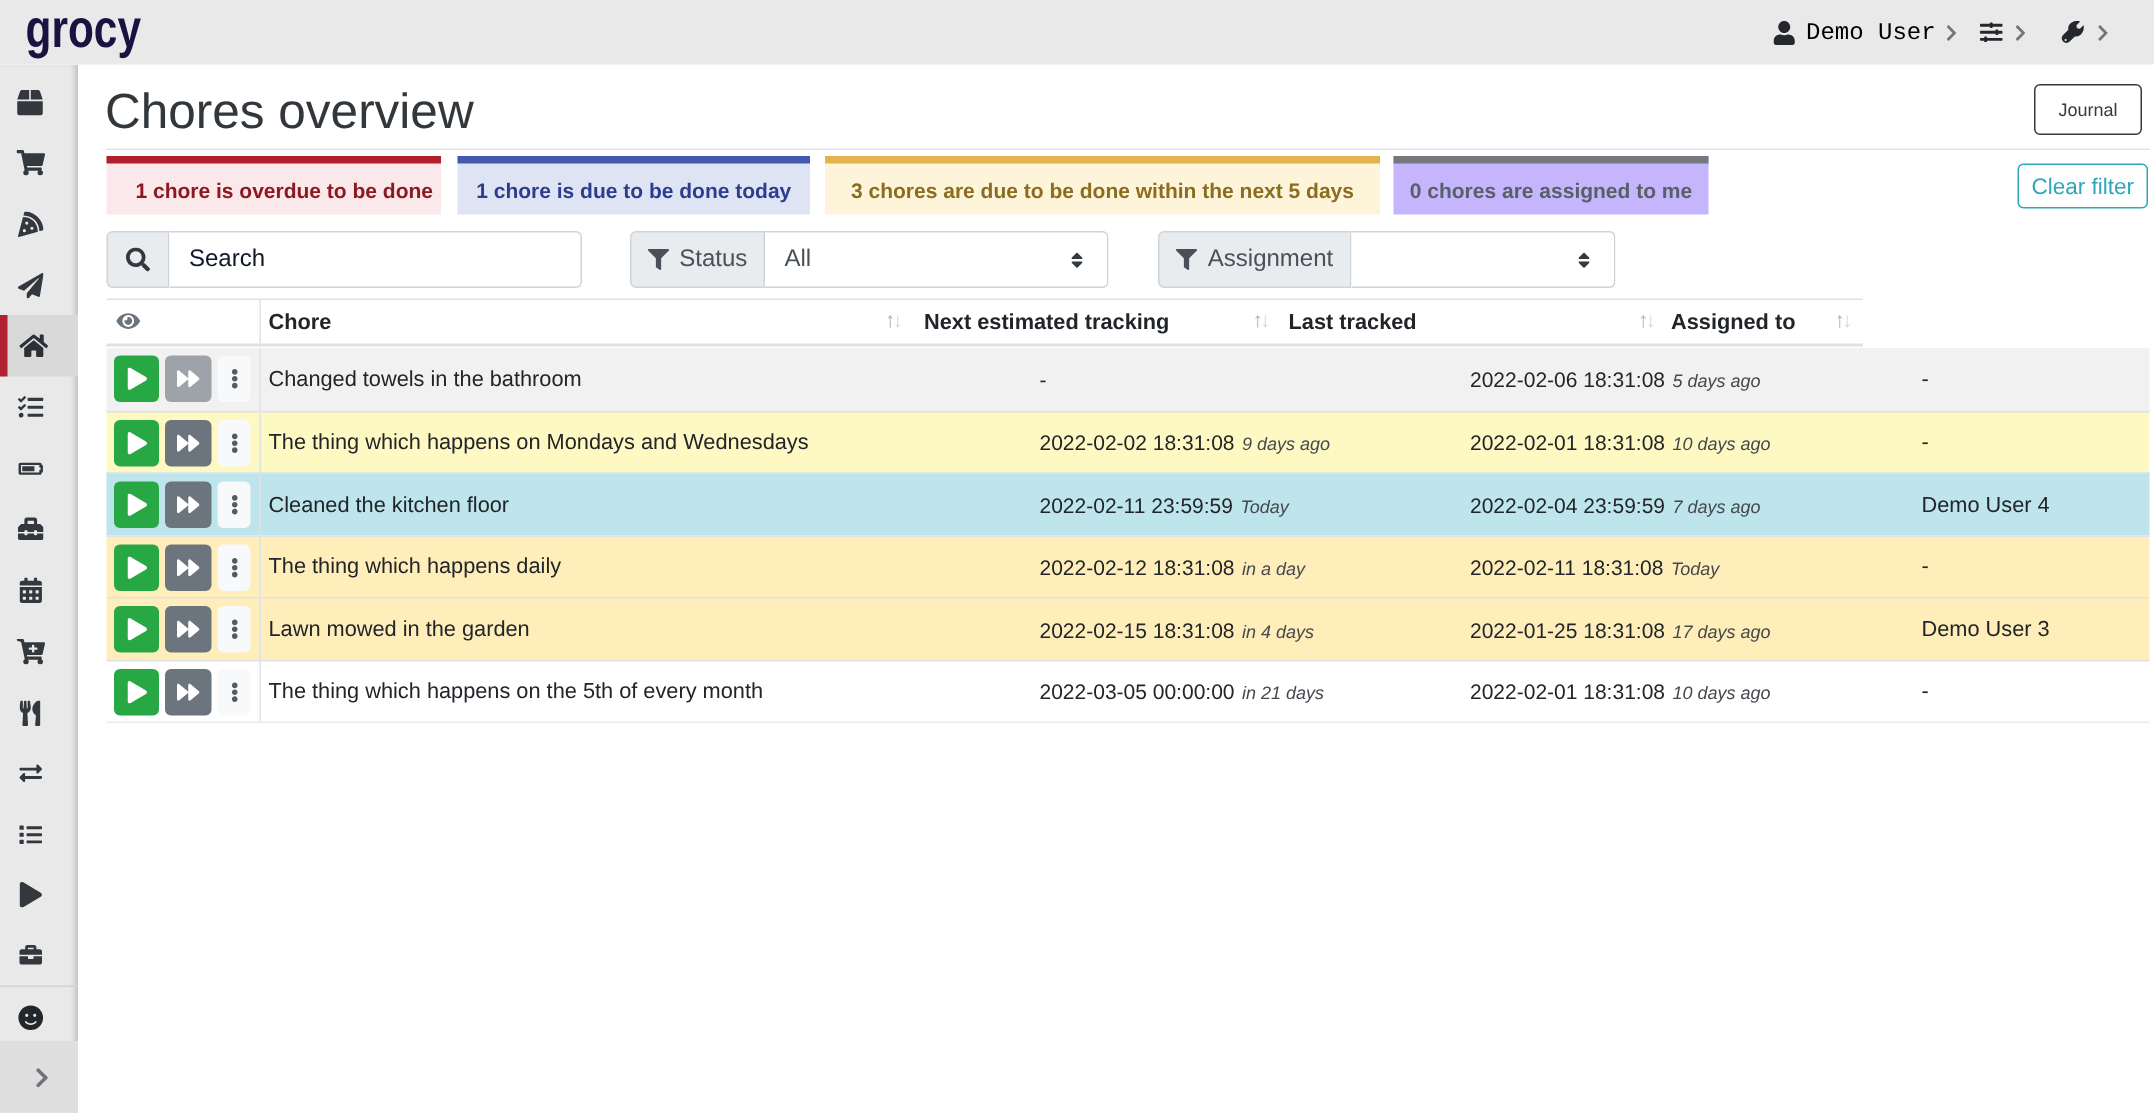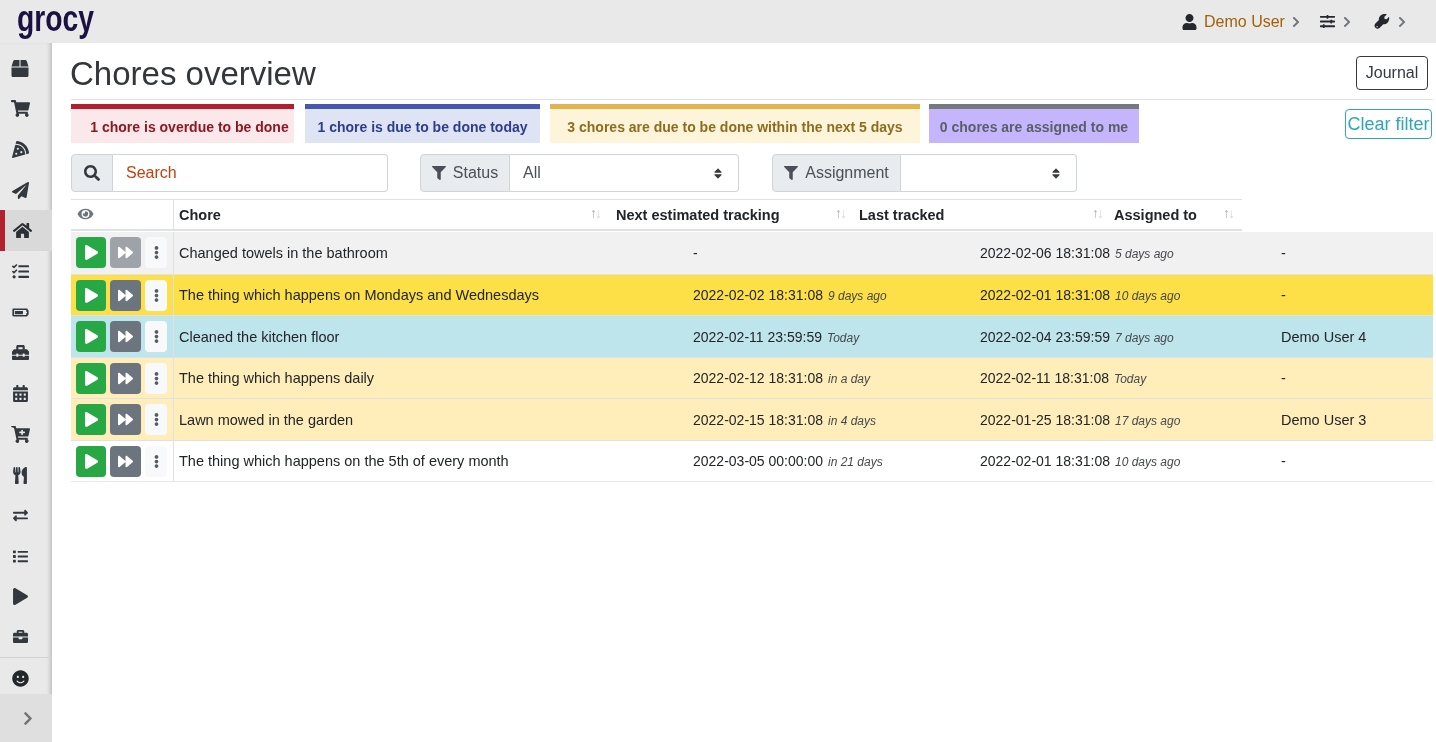--- a/index.html
+++ b/index.html
@@ -1,40 +1,40 @@
 <!DOCTYPE html>
 <html><head>
 <meta charset="utf-8">
 <style>
 * { margin:0; padding:0; box-sizing:border-box; }
 html,body { width:1436px; height:742px; background:#fff; font-family:"Liberation Sans", sans-serif; overflow:hidden; }
 
 
 #nav { position:absolute; left:0; top:0; width:1436px; height:43px; background:#e9e9e9; }
 
-.navit { position:absolute; top:0; height:43px; display:flex; align-items:center; color:#a16207; font-size:16px; }
+.navit { position:absolute; top:0; height:43px; display:flex; align-items:center; color:#000000; font-size:16px;font-family:Liberation Mono, monospace; }
 
 
 #sidebar { position:absolute; left:0; top:43px; width:52px; height:699px; background:#e9e9e9; box-shadow:inset -4px 0 5px -3px rgba(0,0,0,0.25); }
 .sbit { position:absolute; left:0; width:52px; height:41px; display:flex; align-items:center; justify-content:center; padding-right:12px; }
 .sbit.active { background:#d9d9d9; border-left:5px solid #b12130; }
 .sbdiv { position:absolute; left:0; width:52px; border-top:1px solid #d2d2d2; }
 #sbbottom { position:absolute; left:0; top:651px; width:52px; height:48px; background:#dfdfdf; display:flex; align-items:center; justify-content:center; padding-left:4px; }
 
 
 #title { position:absolute; left:70px; top:55px; font-size:33px; color:#32373c; }
-#journal { position:absolute; left:1356px; top:56px; width:72px; height:34px; border:1px solid #343a40; border-radius:4px; background:#fff; color:#343a40; font-size:16px; display:flex; align-items:center; justify-content:center; }
+#journal { position:absolute; left:1356px; top:56px; width:72px; height:34px; border:1px solid #343a40; border-radius:4px; background:#fff; color:#343a40; font-size:12px; display:flex; align-items:center; justify-content:center; }
 #hr1 { position:absolute; left:71px; top:99px; width:1362px; border-top:1px solid #dfe3e6; }
 
 .banner { position:absolute; top:104px; height:39px; font-size:14px; font-weight:bold; display:flex; align-items:center; justify-content:center; padding-top:2px; }
 #b1 { left:71px;  width:223px; border-top:5px solid #b21f2d; background:#fae8ea; color:#8e1821;padding-left:14px; }
 #b2 { left:305px; width:235px; border-top:5px solid #4458ae; background:#dfe4f4; color:#2c3d8f; }
 #b3 { left:550px; width:370px; border-top:5px solid #e3b44d; background:#fdf4da; color:#8c6d1f; }
 #b4 { left:929px; width:210px; border-top:5px solid #75797e; background:#c4b5fd; color:#595f66; }
-#clearfilter { position:absolute; left:1345px; top:109px; width:87px; height:30px; border:1px solid #2da7b9; border-radius:4px; color:#2da7b9; background:#fff; font-size:18px; display:flex; align-items:center; justify-content:center; }
+#clearfilter { position:absolute; left:1345px; top:109px; width:87px; height:30px; border:1px solid #2da7b9; border-radius:4px; color:#2da7b9; background:#fff; font-size:15px; display:flex; align-items:center; justify-content:center; }
 
 
 .igroup { position:absolute; top:154px; height:38px; display:flex; }
 .iprep { height:38px; background:#e9ecef; border:1px solid #ced4da; border-radius:4px 0 0 4px; display:flex; align-items:center; justify-content:center; gap:7px; color:#495057; font-size:16px; }
 .ibody { height:38px; background:#fff; border:1px solid #ced4da; border-left:none; border-radius:0 4px 4px 0; display:flex; align-items:center; padding-left:13px; color:#495057; font-size:16px; position:relative; }
 .selarrow { position:absolute; right:16px; top:12px; }
 
 
 #thead { position:absolute; left:71px; top:199px; width:1171px; height:32px; border-top:1px solid #dee2e6; border-bottom:2px solid #dee2e6; }
 .th { position:absolute; top:0; height:29px; display:flex; align-items:center; font-weight:bold; font-size:14.5px; color:#212529; }
@@ -181,21 +181,21 @@
 <div class="banner" id="b3">3 chores are due to be done within the next 5 days</div>
 <div class="banner" id="b4">0 chores are assigned to me</div>
 <div id="clearfilter">Clear filter</div>
 
 <div class="igroup" style="left:71px;">
   <div class="iprep" style="width:42px; border-radius:4px 0 0 4px;">
     <svg width="16" height="16" viewBox="0 0 512 512" fill="#32383e">
         <path d="M505 442.7L405.3 343c-4.5-4.5-10.6-7-17-7H372c27.6-35.3 44-79.7 44-128C416 93.1 322.9 0 208 0S0 93.1 0 208s93.1 208 208 208c48.3 0 92.7-16.4 128-44v16.3c0 6.4 2.5 12.5 7 17l99.7 99.7c9.4 9.4 24.6 9.4 33.9 0l28.3-28.3c9.4-9.4 9.4-24.6.1-34zM208 336c-70.7 0-128-57.2-128-128 0-70.7 57.2-128 128-128 70.7 0 128 57.2 128 128 0 70.7-57.2 128-128 128z"></path>
       </svg>
   </div>
-  <div class="ibody" style="width:275px; color:#c2410c;">Search</div>
+  <div class="ibody" style="width:275px; color:#0f172a;">Search</div>
 </div>
 
 <div class="igroup" style="left:420px;">
   <div class="iprep" style="width:90px;">
     <svg width="14" height="14" viewBox="0 0 512 512" fill="#495057">
         <path d="M487.976 0H24.028C2.71 0-8.047 25.866 7.058 40.971L192 225.941V432c0 7.831 3.821 15.17 10.237 19.662l80 55.98C298.02 518.69 320 507.493 320 487.98V225.941l184.947-184.97C520.021 25.896 509.338 0 487.976 0z"></path>
       </svg>
     <span>Status</span>
   </div>
   <div class="ibody" style="width:229px;">All
@@ -256,21 +256,21 @@
     <div class="cell" style="left:622px;">
         <span class="date">-</span>
         <span class="ago"></span>
       </div>
     <div class="cell" style="left:909px;">
         <span class="date">2022-02-06 18:31:08</span>
         <span class="ago">5 days ago</span>
       </div>
     <div class="cell" style="left:1210px;">-</div>
   </div>
-    <div class="row" style="top:273.5px; background:#fde047; border-top:1px solid #dee2e6;">
+    <div class="row" style="top:273.5px; background:#fef9c3; border-top:1px solid #dee2e6;">
     <div class="btn bplay">
         <svg width="13" height="15" viewBox="0 0 448 512" fill="#fff">
           <path d="M424.4 214.7L72.4 6.6C43.8-10.3 0 6.1 0 47.9V464c0 37.5 40.7 60.1 72.4 41.3l352-208c31.4-18.5 31.5-64.1 0-82.6z"></path>
         </svg>
       </div>
     <div class="btn bskip">
         <svg width="15" height="15" viewBox="0 0 512 512" fill="#fff">
           <path d="M500.5 231.4l-192-160C287.9 54.3 256 68.6 256 96v320c0 27.4 31.9 41.8 52.5 24.6l192-160c15.3-12.8 15.3-36.4 0-49.2zm-256 0l-192-160C31.9 54.3 0 68.6 0 96v320c0 27.4 31.9 41.8 52.5 24.6l192-160c15.3-12.8 15.3-36.4 0-49.2z"></path>
         </svg>
       </div>

